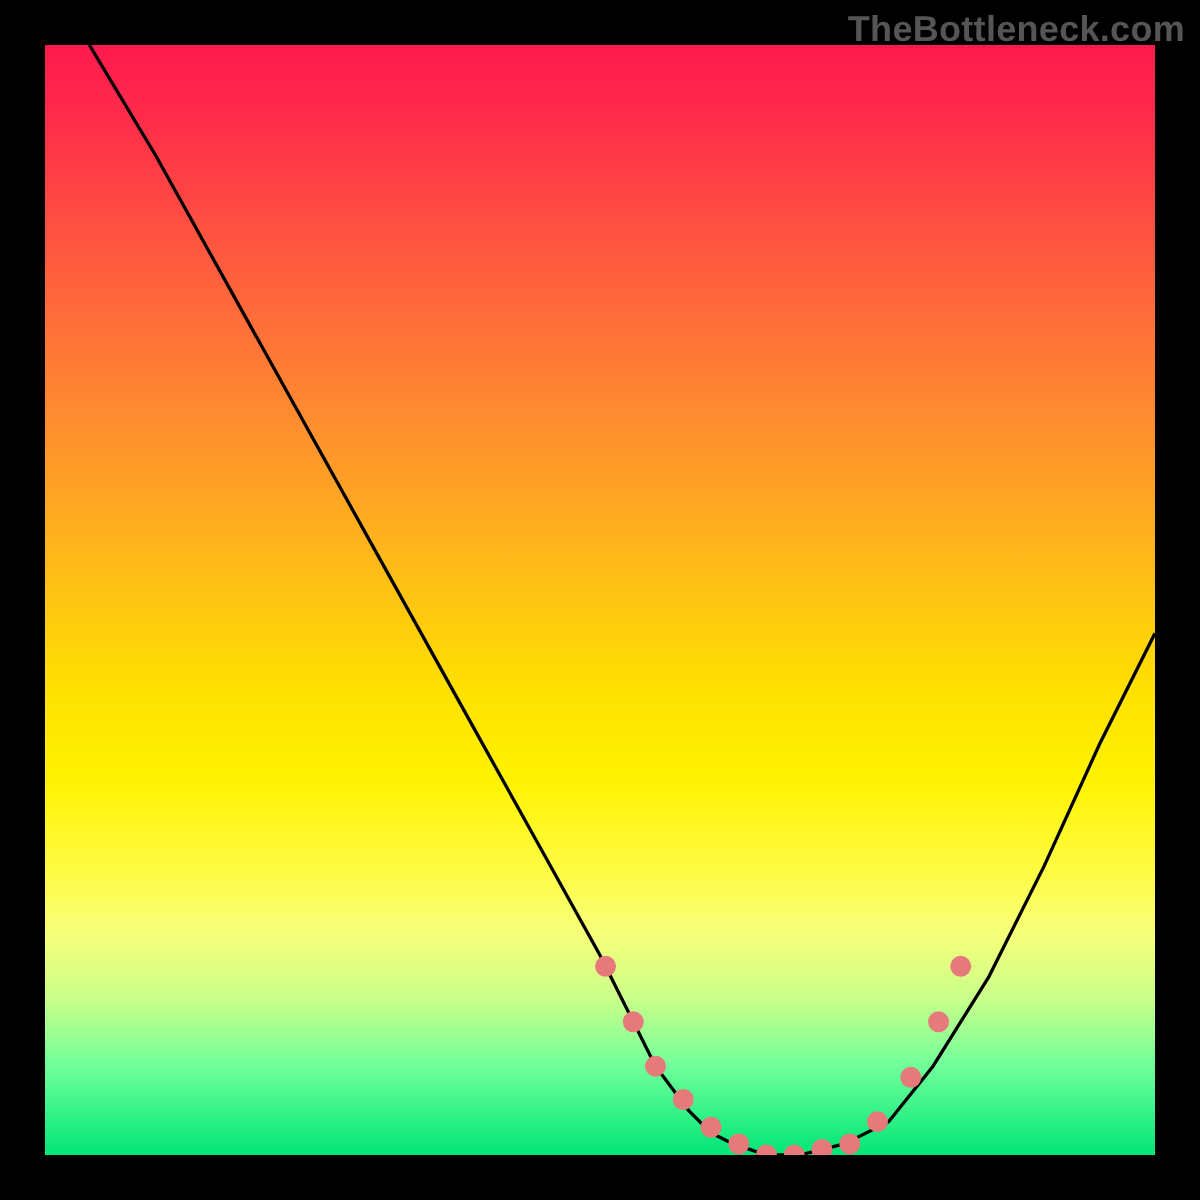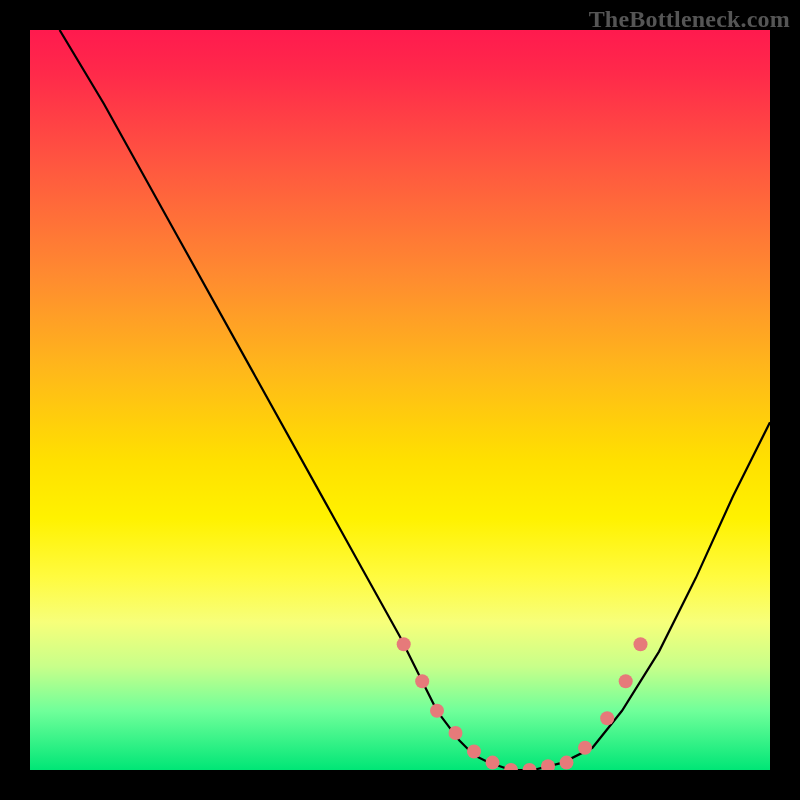--- a/index.html
+++ b/index.html
@@ -1,19 +1,19 @@
 <!DOCTYPE html>
 <html><head>
 <meta charset="utf-8">
 <style>
   * { margin: 0; padding: 0; box-sizing: border-box; }
   body { width: 800px; height: 800px; background: #000; position: relative; overflow: hidden; font-family: Arial, sans-serif; }
   .plot-frame { position: absolute; left: 30px; top: 30px; width: 740px; height: 740px; background: linear-gradient(to bottom, #ff1a4e 0%, #ff2a4a 6%, #ff5640 18%, #ff8a30 33%, #ffb81a 46%, #ffe000 58%, #fff200 66%, #fffb40 74%, #f7ff7a 80%, #c8ff8a 86%, #70ff9a 92%, #00e676 100%); }
   .curve-svg { position: absolute; left: 30px; top: 30px; width: 740px; height: 740px; }
-  .attribution { position: absolute; top: 6px; right: 10px; color: #555; font-size: 24px; font-weight: 600; letter-spacing: 0.2px; font-family: Liberation Serif, serif; }
+  .attribution { position: absolute; top: 6px; right: 10px; color: #555; font-size: 24px; font-weight: 600; letter-spacing: 0.2px; }
   .dot { fill: #e67a7a; }
   .curve { fill: none; stroke: #000; stroke-width: 2.2; }
 </style>
 </head>
 <body>
 
 <div class="plot-frame"></div>
 
 <svg class="curve-svg" viewBox="0 0 740 740">
   <path id="curve-path" class="curve" d="M29.6 0.0 L74.0 74.0 L148.0 207.2 L222.0 340.4 L296.0 473.6 L333.0 540.2 L370.0 606.8 L392.2 651.2 L407.0 680.8 L429.2 710.4 L444.0 725.2 L458.8 732.6 L481.0 740.0 L503.2 740.0 L532.8 732.6 L562.4 717.8 L592.0 680.8 L629.0 621.6 L666.0 547.6 L703.0 466.2 L740.0 392.2"></path>

